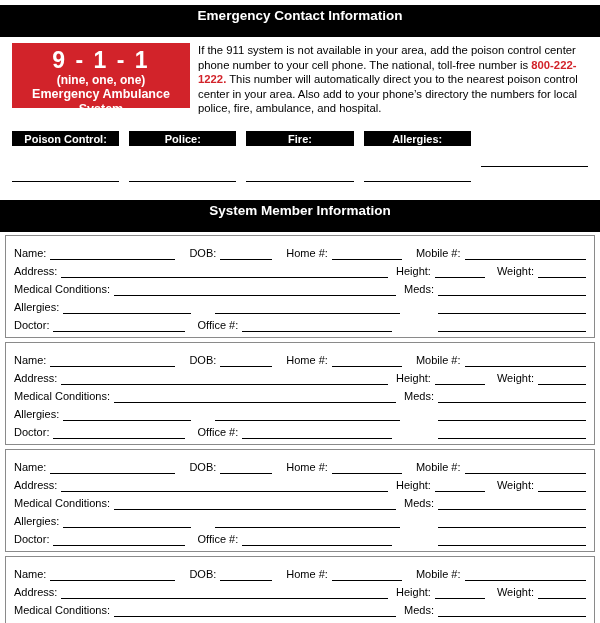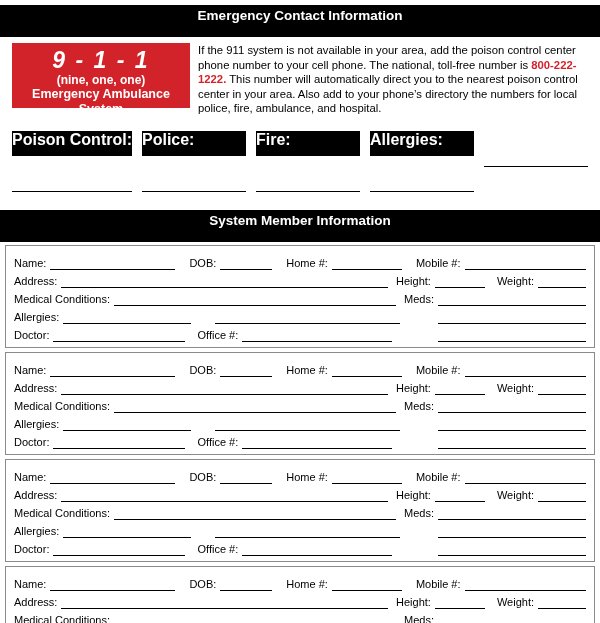--- a/index.html
+++ b/index.html
@@ -33,21 +33,21 @@
   .nine11-panel {
     background: #D2232A;
     color: #fff;
     width: 178px;
     min-width: 178px;
     height: 65px;
     text-align: center;
     font-weight: bold;
     padding-top: 4px;
   }
-  .nine11-number { font-size: 23px; letter-spacing: 2px; line-height: 26px; font-style: italic; }
+  .nine11-number { font-size: 23px; letter-spacing: 2px; line-height: 26px; }
   .nine11-words { font-size: 12px; line-height: 14px; }
   .nine11-subtitle { font-size: 12.5px; line-height: 15px; }
   .instructions {
     flex: 1;
     margin-left: 8px;
     font-size: 11.3px;
     line-height: 14.6px;
     text-align: left;
   }
   .phone-red { color: #D2232A; font-weight: bold; }
@@ -56,23 +56,24 @@
   .contacts-row {
     display: flex;
     gap: 10px;
     margin: 15px 12px 0 12px;
   }
   .contact-col { flex: 1; }
   .contact-label {
     background: #000;
     color: #fff;
     font-weight: bold;
-    font-size: 16px;
-    height: 25px;
+    font-size: 11px;
+    height: 15px;
     line-height: 17px;
+    text-align: center;
     white-space: nowrap;
     overflow: hidden;
   }
   .contact-line {
     border-bottom: 1px solid #000;
     height: 26px;
     margin-top: 10px;
   }
   .family-bar { margin-top: 18px; }
 

